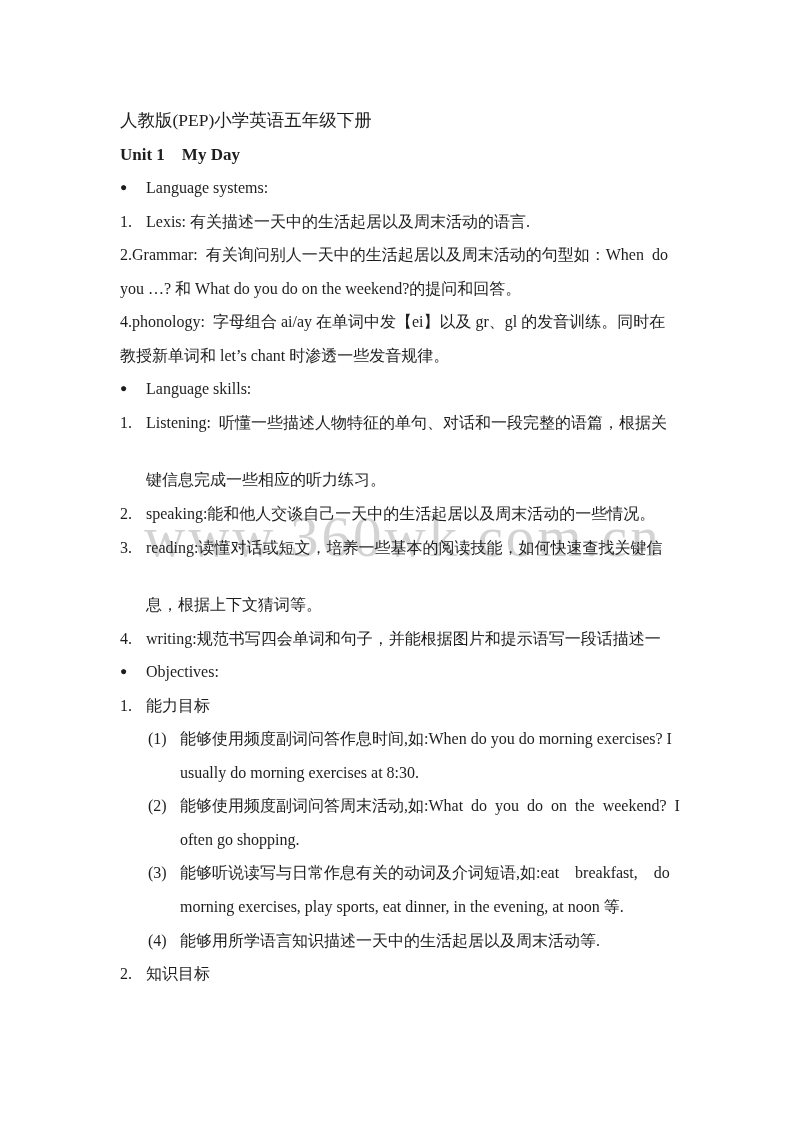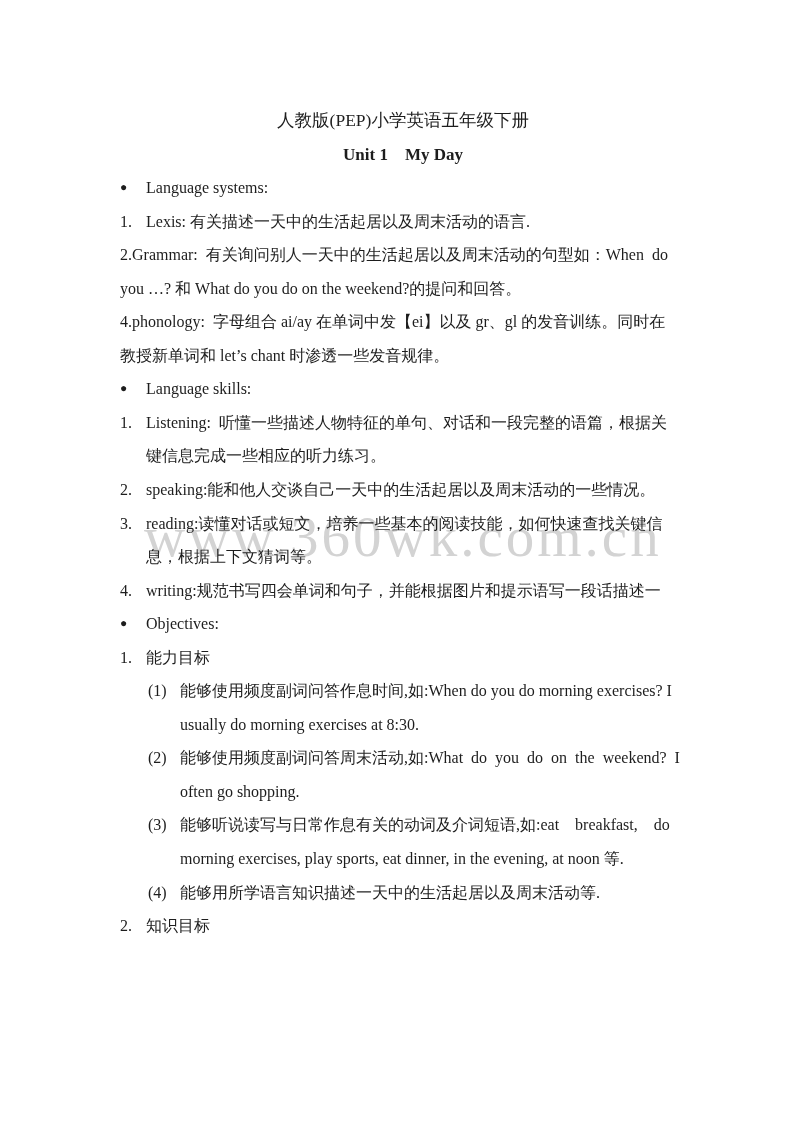--- a/index.html
+++ b/index.html
@@ -3,29 +3,29 @@
 <meta charset="utf-8">
 <style>
   html,body { margin:0; padding:0; background:#ffffff; }
   .page {
     position:relative; width:800px; height:1132px; overflow:hidden;
     background:#ffffff; color:#1d1d1d;
     font-family:"Liberation Serif","DejaVu Serif",serif;
     font-size:16px;
   }
   .doc { position:absolute; left:120px; top:104px; width:566px; line-height:33.55px; z-index:1; }
-  .center { text-align:center; white-space:pre; }
+  .center { text-align:left; white-space:pre; }
   .title-line { font-size:17.5px; }
   .subtitle-line { font-size:17px; font-weight:bold; }
   .ln { display:flex; white-space:pre; }
   .mk { width:26px; flex:none; }
   .bullet-ln .mk { font-size:12px; }
   .sub { margin-left:28px; }
   .sub .mk { width:32px; }
-  .c1 { padding-left:26px; }  
+  .c1 { padding-left:26px;margin-top:24px; }  
   .c2 { margin-left:28px; padding-left:32px; }  
   .tx { flex:none; }
   .wm {
     position:absolute; left:144px; top:504px; z-index:0;
     font-size:57px; letter-spacing:3px; white-space:pre;
     color:#9e9e9e; opacity:0.45;
     font-family:"Liberation Serif","DejaVu Serif",serif;
   }
 </style>
 </head>

